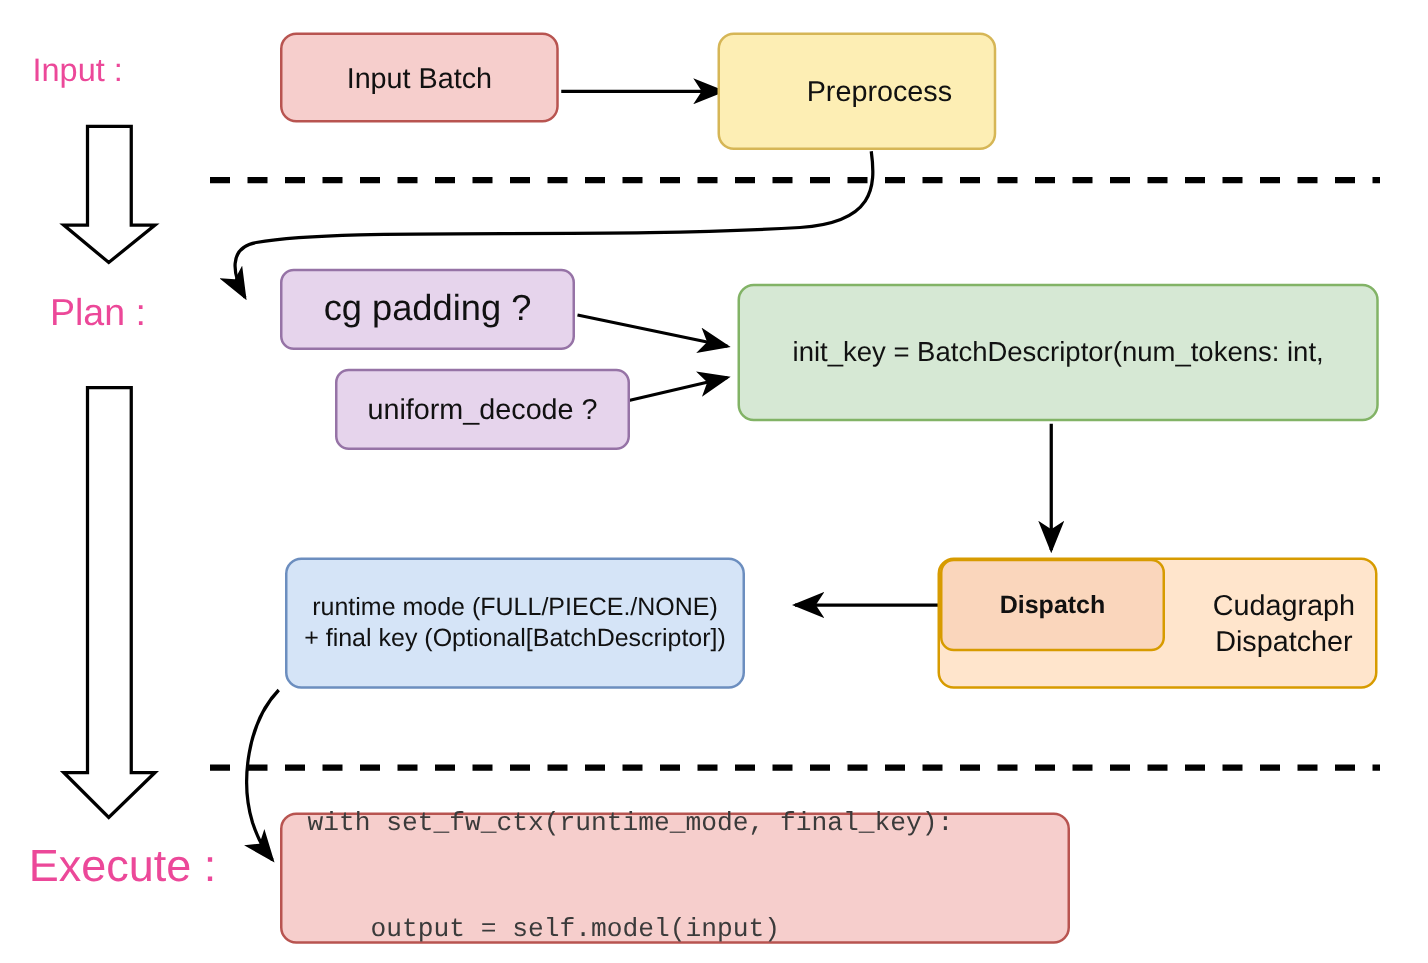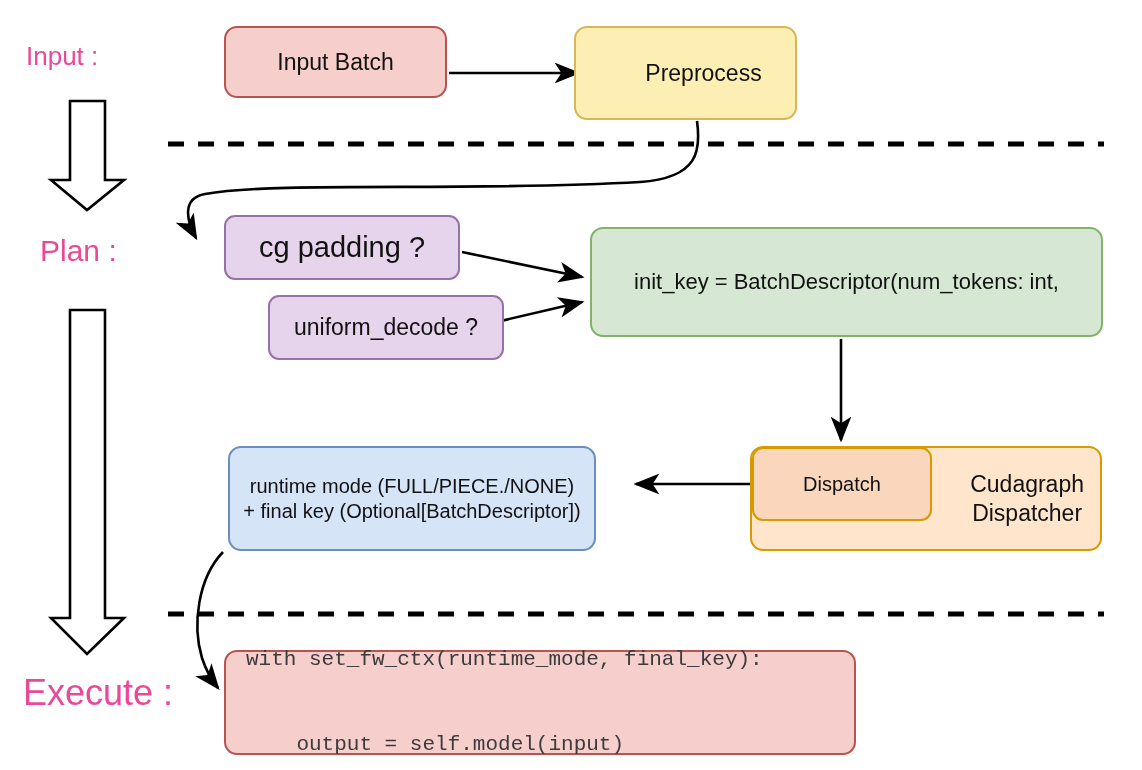--- a/index.html
+++ b/index.html
@@ -78,20 +78,21 @@
     background: #ffe5cc; border-color: #d79b00; border-radius: 13px;
     font-size: 23px;
     align-items: center;
     justify-content: flex-end;
     padding-right: 16px;
   }
   .n-dispatch {
     left: 752px; top: 447px; width: 180px; height: 74px;
     background: #fad6bc; border-color: #d79b00; border-radius: 11px;
     font-size: 20px;
+    font-weight: bold;
   }
   .n-runtime-mode {
     left: 228px; top: 446px; width: 368px; height: 105px;
     background: #d5e4f7; border-color: #6c8ebf; border-radius: 13px;
     font-size: 20px;
   }
   .n-code {
     left: 224px; top: 650px; width: 632px; height: 105px;
     background: #f6cecc; border-color: #b85450; border-radius: 13px;
     font-family: "Liberation Mono", "DejaVu Sans Mono", monospace;

